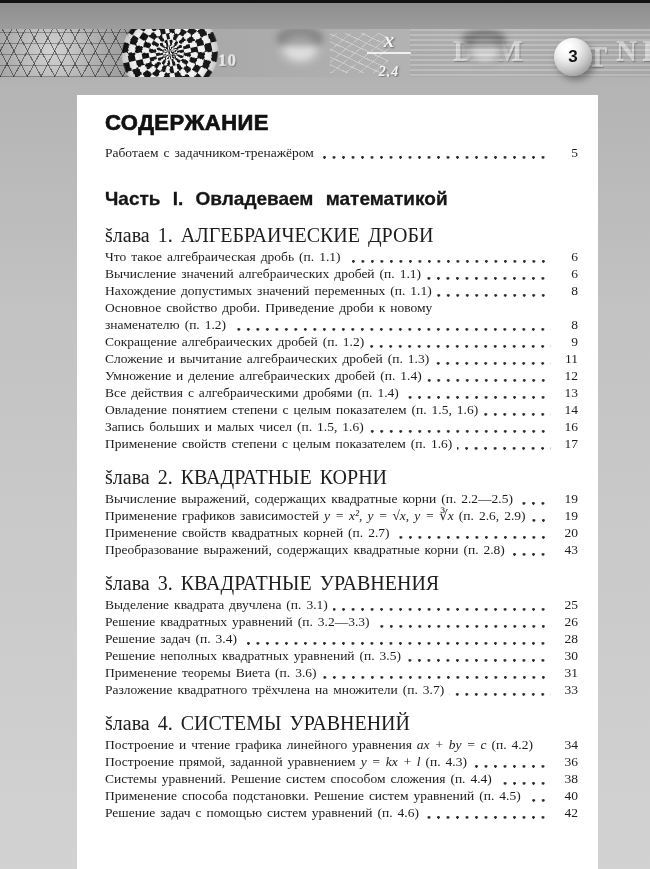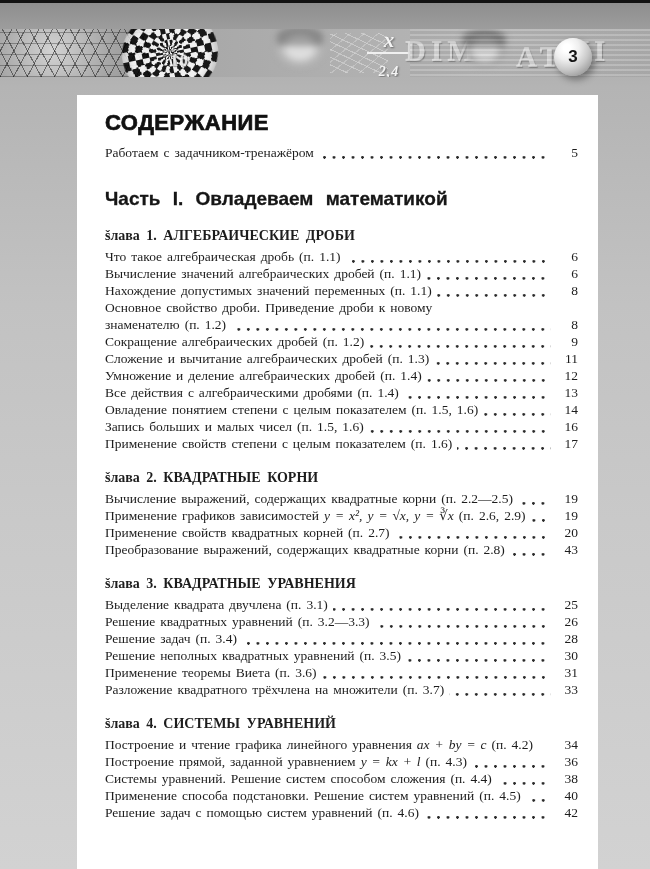--- a/index.html
+++ b/index.html
@@ -56,21 +56,21 @@
 
   .fraction { position:absolute; left:367px; top:1px; width:44px; text-align:center;
     color:#f4f4f4; font-weight:bold; font-style:italic;
     text-shadow:1px 1px 2px rgba(0,0,0,.45); line-height:1; }
   .fraction .num { display:block; font-size:21px; padding-bottom:1px;
     border-bottom:2px solid #f0f0f0; }
   .fraction .den { display:block; font-size:14px; padding-top:11px; letter-spacing:1px; }
 
   .ghost { position:absolute; top:6px; font-weight:bold; font-size:29px; letter-spacing:5px;
     color:rgba(222,222,222,.75);
-    text-shadow:0 -1px 0 rgba(255,255,255,.45), 1px 1px 1px rgba(90,90,90,.55); }
+    text-shadow:0 -1px 0 rgba(255,255,255,.45), 1px 1px 1px rgba(90,90,90,.55);padding-left:48px; }
   .g-dim { left:405px; }
   .g-at  { left:516px;margin-top:6px; }
   .g-ni  { left:568px; }
   .g-ten { left:170px; top:22px; font-size:17px; letter-spacing:1px; color:rgba(240,240,240,.8); }
 
   .stone { position:absolute; right:0; top:0; width:240px; height:48px; opacity:.45;
     background:repeating-linear-gradient(180deg, rgba(255,255,255,.30) 0 2px, rgba(80,80,80,.18) 2px 5px); }
 
   .badge { position:absolute; left:554px; top:38px; width:38px; height:38px; border-radius:50%;
     background:radial-gradient(circle at 34% 26%, #ffffff 0 10%, #efefef 32%, #c9c9c9 58%, #989898 84%, #828282 100%);
@@ -84,21 +84,21 @@
 
   .sheet h1 { font-family:"Liberation Sans","DejaVu Sans",sans-serif; font-weight:bold;
     -webkit-text-stroke:0.7px #111; letter-spacing:.5px;
     font-size:22px; line-height:25px; color:#111; margin:0 0 9px 0; }
 
   h2.part { font-family:"Liberation Sans","DejaVu Sans",sans-serif; font-weight:bold;
     -webkit-text-stroke:0.3px #161616;
     font-size:19px; line-height:23px; color:#161616; word-spacing:7px; margin:26px 0 0 0; }
 
   section.chapter { margin-top:17px; }
-  h3.chapter-title { font-size:14px; line-height:17px; font-weight:bold; word-spacing:3px; margin:0 0 4px 0; }
+  h3.chapter-title { font-size:20px; line-height:17px; font-weight:normal; word-spacing:3px; margin:0 0 4px 0; }
 
   .entry { font-size:13.5px; line-height:17px; word-spacing:1.6px; }
   .entry .pre { white-space:nowrap; overflow:hidden; }
   .entry .row { display:flex; align-items:baseline; }
   .entry .t { flex:0 1 auto; min-width:0; white-space:nowrap; overflow:hidden;text-align:right; }
   .entry .m { font-style:italic; }
   .entry .leader { flex:1 0 6px; align-self:flex-end; height:3px; margin:0 6px 2px 5px;
     background-image:radial-gradient(circle at 1.4px 1.4px, #2b2b2b 1.15px, rgba(0,0,0,0) 1.55px);
     background-size:9.5px 3px; background-repeat:repeat-x; background-position:right bottom; }
   .entry .leader.nodots { background:none; }

